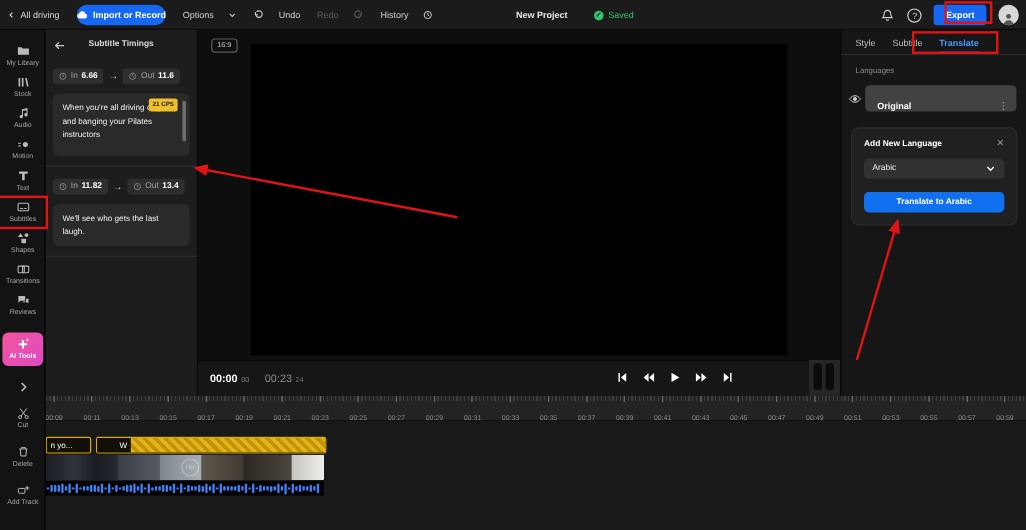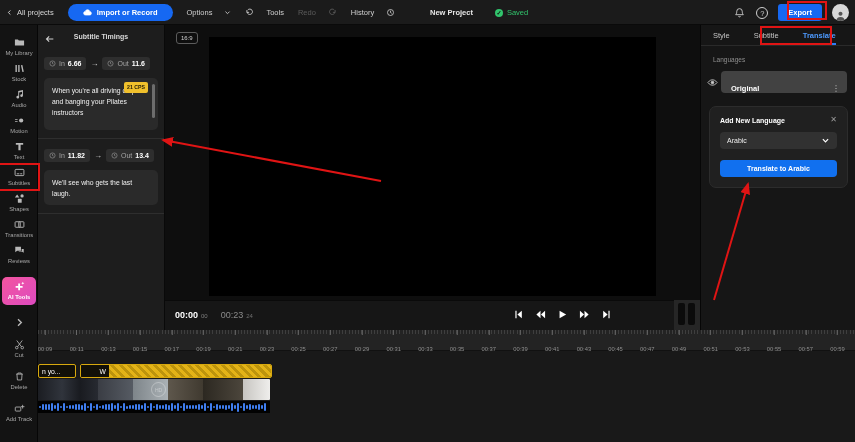--- a/index.html
+++ b/index.html
@@ -3,21 +3,21 @@
 <meta charset="utf-8">
 <style>
   html,body{margin:0;padding:0;background:#000;}
   *{box-sizing:border-box;font-family:"Liberation Sans",sans-serif;}
   .stage{position:relative;width:855px;height:442px;background:#111;overflow:hidden;user-select:none;}
 
   
   .topbar{position:absolute;left:0;top:0;width:855px;height:25px;background:#1b1b1b;border-bottom:1px solid #0a0a0a;z-index:20;}
   .tb-left{position:absolute;left:6px;top:0;height:25px;display:flex;align-items:center;gap:14px;}
   .tb-back{display:flex;align-items:center;gap:4px;color:#d6d6d6;font-size:7.5px;cursor:pointer;}
-  .pill-btn{display:flex;align-items:center;gap:5px;background:#1668f2;color:#fff;font-size:7.5px;font-weight:bold;border:none;border-radius:10px;padding:4px 15px;cursor:pointer;}
+  .pill-btn{display:flex;align-items:center;gap:5px;background:#1668f2;color:#fff;font-size:7.5px;font-weight:bold;border:none;border-radius:10px;padding:4px 0;cursor:pointer;}
   .tb-item{display:flex;align-items:center;gap:12px;color:#cfcfcf;font-size:7.5px;cursor:pointer;}
   .tb-item.dim{color:#5b5b5b;}
   .tb-center{position:absolute;left:430px;top:0;height:25px;display:flex;align-items:center;gap:22px;}
   .proj-name{color:#e8e8e8;font-size:7.5px;font-weight:bold;}
   .saved{display:flex;align-items:center;gap:4px;color:#31c46c;font-size:7.5px;}
   .saved-dot{width:8px;height:8px;border-radius:50%;background:#31c46c;color:#111;font-size:6px;line-height:8px;text-align:center;font-weight:bold;}
   .tb-right{position:absolute;right:6px;top:0;height:25px;display:flex;align-items:center;gap:10px;}
   .icon-btn{width:14px;height:14px;color:#cfcfcf;display:flex;align-items:center;justify-content:center;cursor:pointer;}
   .q-circle{width:12px;height:12px;border:1px solid #cfcfcf;border-radius:50%;color:#cfcfcf;font-size:7.5px;line-height:11px;text-align:center;cursor:pointer;}
   .export-btn{background:#1668f2;color:#fff;font-size:7.5px;font-weight:bold;border:none;border-radius:3px;padding:4px 10px;cursor:pointer;}
@@ -77,21 +77,21 @@
   .zoom-pct{font-size:7px;color:#d8d8d8;}
   .zg-icon{width:11px;height:11px;color:#cfcfcf;cursor:pointer;}
   .zg-icon svg{width:11px;height:11px;display:block;}
   .zslider{position:relative;width:52px;height:2px;background:#5a5a5a;border-radius:1px;cursor:pointer;}
   .zknob{position:absolute;left:6px;top:-3px;width:8px;height:8px;background:#fff;border-radius:50%;}
   .dualbars{position:absolute;left:674px;top:300px;width:26px;height:30px;background:#262626;z-index:6;display:flex;gap:3px;padding:3px 4px;}
   .dualbars i{display:block;width:7px;height:22px;background:#0b0b0b;border-radius:2px;}
 
   
   .rpanel{position:absolute;left:700px;top:25px;width:155px;height:305px;background:#161616;border-left:1px solid #060606;z-index:10;}
-  .rp-tabs{display:flex;gap:24px;padding:6px 0 0 12px;border-bottom:1px solid #2a2a2a;height:21px;}
+  .rp-tabs{display:flex;gap:14px;padding:6px 0 0 12px;border-bottom:1px solid #2a2a2a;height:21px;}
   .rp-tab{color:#c4c4c4;font-size:7.5px;padding-bottom:5px;cursor:pointer;}
   .rp-tab.active{color:#4d9aff;font-weight:bold;border-bottom:2px solid #2f7df6;}
   .rp-sec-label{color:#8f8f8f;font-size:6.5px;margin:10px 0 8px 12px;}
   .orig-row{display:flex;align-items:center;margin:0 8px 0 6px;gap:3px;}
   .eye-icon{width:11px;height:11px;color:#cfcfcf;cursor:pointer;flex:none;}
   .eye-icon svg{width:11px;height:11px;display:block;}
   .orig-box{flex:1;display:flex;align-items:flex-end;justify-content:space-between;background:#424242;border-radius:4px;height:22px;padding:0 7px 0 10px;cursor:pointer;}
   .orig-label{color:#fff;font-size:7.5px;font-weight:bold;}
   .kebab{color:#c9c9c9;font-size:8px;cursor:pointer;}
   .lang-card{position:relative;margin:13px 7px 0 8px;background:#202020;border:1px solid #2c2c2c;border-radius:7px;padding:9px 10px 10px 10px;}
@@ -130,40 +130,40 @@
 <body>
 
 <div class="stage">
 
   <div class="topbar">
     <div class="tb-left">
       <div class="tb-back">
         <svg width="7" height="7" viewBox="0 0 12 12" fill="none" stroke="currentColor" stroke-width="1.6">
             <path d="M7.5 2.5L4 6l3.5 3.5"></path>
           </svg>
-        <span>All projects</span>
+        <span>All driving</span>
       </div>
       <button class="pill-btn">
         <svg width="9" height="9" viewBox="0 0 12 12" fill="currentColor">
             <path d="M3.4 9.4a2.4 2.4 0 0 1-.3-4.8A3 3 0 0 1 9 4.8a2.2 2.2 0 0 1-.3 4.6zM6 8.6V5.4M4.7 6.6L6 5.2l1.3 1.4" stroke="#fff" stroke-width="0.9"></path>
           </svg>
         <span>Import or Record</span>
       </button>
       <div class="tb-item">
         <span>Options</span>
         <svg width="7" height="7" viewBox="0 0 12 12" fill="none" stroke="currentColor" stroke-width="1.5">
             <path d="M2.5 4.5L6 8l3.5-3.5"></path>
           </svg>
       </div>
       <div class="tb-item">
         <svg width="9" height="9" viewBox="0 0 12 12" fill="none" stroke="currentColor" stroke-width="1.2">
             <path d="M2.5 2.8v3h3"></path>
             <path d="M2.8 5.6a3.6 3.6 0 1 0 .9-3"></path>
           </svg>
-        <span>Tools</span>
+        <span>Undo</span>
       </div>
       <div class="tb-item dim">
         <span>Redo</span>
         <svg width="9" height="9" viewBox="0 0 12 12" fill="none" stroke="currentColor" stroke-width="1.2">
             <path d="M9.5 2.8v3h-3"></path>
             <path d="M9.2 5.6a3.6 3.6 0 1 1-.9-3"></path>
           </svg>
       </div>
       <div class="tb-item">
         <span>History</span>

